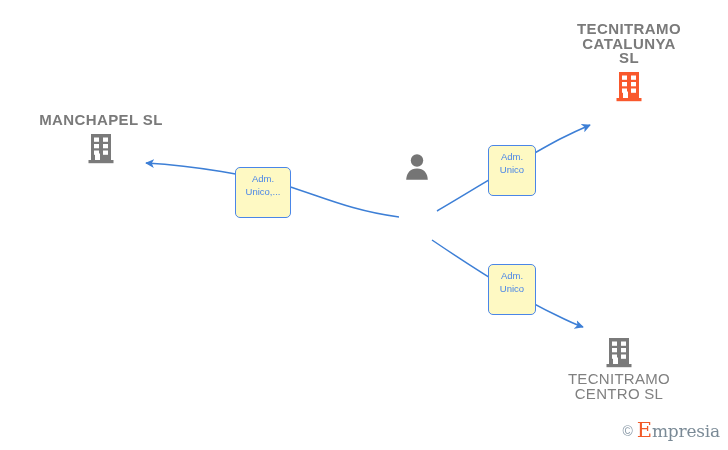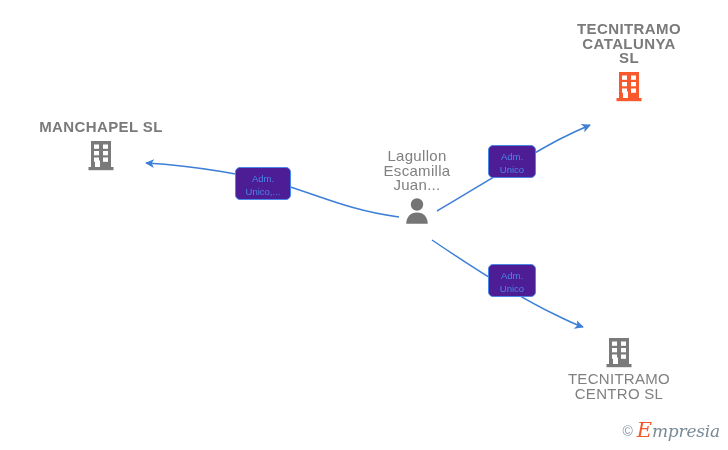--- a/index.html
+++ b/index.html
@@ -50,26 +50,26 @@
   }
   .node-icon.below-label { margin-top: 4px; }
   .node-icon.above-label { margin-bottom: 4px; }
 
   
   .chip {
     position: absolute;
     box-sizing: border-box;
     border: 1.3px solid #4a86e8;
     border-radius: 5px;
-    background: #4c1d95;
+    background: #fef9c3;
     color: #4a86e8;
     font-size: 9.5px;
     line-height: 13px;
     text-align: center;
-    padding: 4px 6px 1px 6px;
+    padding: 4px 6px 19px 6px;
     white-space: pre-line;
     box-shadow: 0 0 0 0 rgba(0,0,0,0);
   }
 
   
   #watermark {
     position: absolute;
     right: 8px;
     bottom: 9px;
     display: flex;
@@ -78,21 +78,20 @@
     user-select: none;
   }
   #watermark .copy {
     font-size: 14px;
     color: #8a9aa8;
     line-height: 1;
   }
   #watermark .brand {
     font-family: "DejaVu Serif", serif;
     font-size: 17px;
-    font-style: italic;
     color: #7a8a96;
     line-height: 1;
     letter-spacing: -0.2px;
   }
   #watermark .brand .cap {
     color: #f15a29;
     font-size: 21px;
   }
 </style>
 </head>
@@ -107,21 +106,21 @@
       </marker>
     </defs>
 
     <path d="M 399 217 C 352 211 320 196 287 186 C 250 175 196 166 146 163" fill="none" stroke="#3d7fd6" stroke-width="1.5" marker-end="url(#arrowBlue)"></path>
 
     <path d="M 437 211 C 470 192 520 160 560 139 C 572 133 583 128 590 125" fill="none" stroke="#3d7fd6" stroke-width="1.5" marker-end="url(#arrowBlue)"></path>
 
     <path d="M 432 240 C 466 263 520 298 556 315 C 568 321 577 325 583 327" fill="none" stroke="#3d7fd6" stroke-width="1.5" marker-end="url(#arrowBlue)"></path>
   </svg>
 
-  <div class="node" style="left:26px; top:120px;">
+  <div class="node" style="left:26px; top:113px;">
     <div class="node-label bold">MANCHAPEL SL</div>
     <svg class="node-icon below-label" width="26" height="32" viewBox="0 0 26 32" xmlns="http://www.w3.org/2000/svg">
       <rect x="3" y="2" width="20" height="26" fill="#7a7a7a"></rect>
       <rect x="0.5" y="28" width="25" height="3.2" fill="#7a7a7a"></rect>
       <rect x="6" y="5.5" width="5" height="4.3" fill="#ffffff"></rect>
       <rect x="15" y="5.5" width="5" height="4.3" fill="#ffffff"></rect>
       <rect x="6" y="12" width="5" height="4.3" fill="#ffffff"></rect>
       <rect x="15" y="12" width="5" height="4.3" fill="#ffffff"></rect>
       <rect x="6" y="18.5" width="5" height="4.3" fill="#ffffff"></rect>
       <rect x="15" y="18.5" width="5" height="4.3" fill="#ffffff"></rect>
@@ -156,23 +155,20 @@
       <rect x="15" y="12" width="5" height="4.3" fill="#ffffff"></rect>
       <rect x="6" y="18.5" width="5" height="4.3" fill="#ffffff"></rect>
       <rect x="15" y="18.5" width="5" height="4.3" fill="#ffffff"></rect>
       <rect x="7" y="21.5" width="5" height="6.5" fill="#ffffff"></rect>
     </svg>
     <div class="node-label">TECNITRAMO
 CENTRO  SL</div>
   </div>
 
   <div class="node" style="left:342px; top:149px;">
-    <div class="node-label">Lagullon
-Escamilla
-Juan...</div>
     <svg class="node-icon below-label" width="28" height="28" viewBox="0 0 28 28" xmlns="http://www.w3.org/2000/svg">
       <circle cx="14" cy="7.5" r="6.2" fill="#757575"></circle>
       <path d="M 14 15.4 C 7.2 15.4 3.6 19.6 3.2 26.8 L 24.8 26.8 C 24.4 19.6 20.8 15.4 14 15.4 z" fill="#757575"></path>
     </svg>
   </div>
 
   <div class="chip" style="left:235px; top:167px; width:56px;">Adm.
 Unico,...</div>
 
   <div class="chip" style="left:488px; top:145px; width:48px;">Adm.

